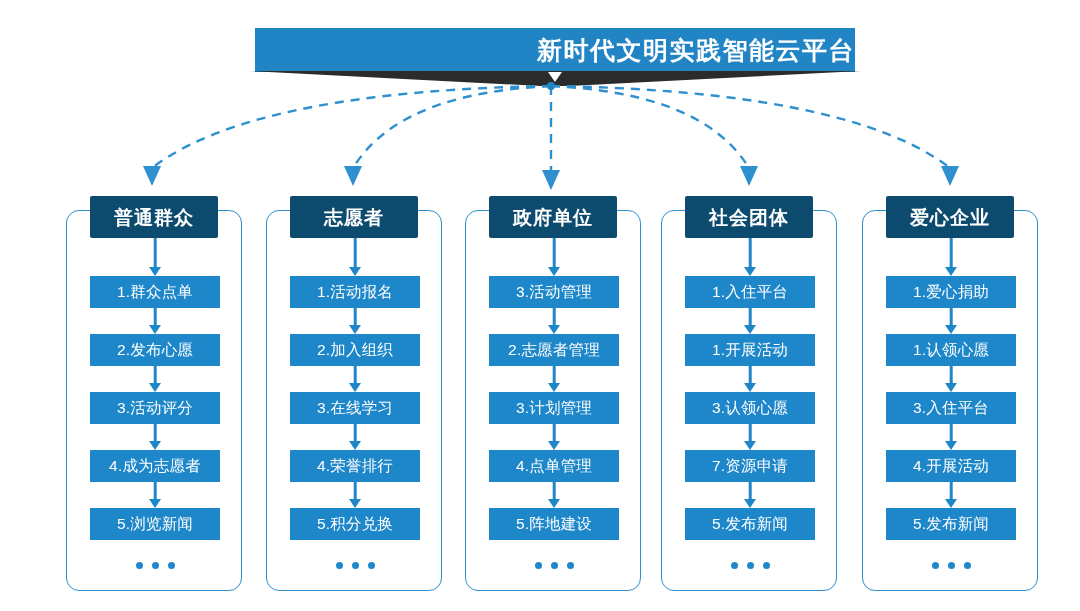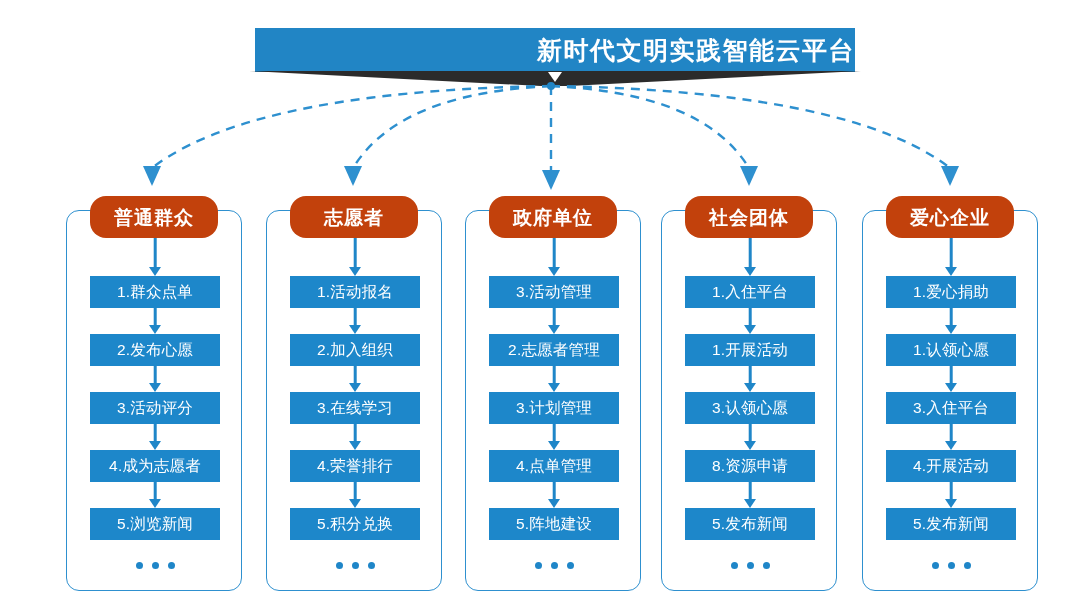--- a/index.html
+++ b/index.html
@@ -87,22 +87,22 @@
     border-radius: 13px;
     background: #ffffff;
   }
   .col-header {
     position: absolute;
     left: 50%;
     transform: translateX(-50%);
     top: 0;
     width: 128px;
     height: 42px;
-    background: #c2410c;
-    border-radius: 16px;
+    background: #0c4a6e;
+    border-radius: 2px;
     display: flex;
     align-items: center;
     justify-content: center;
     z-index: 3;
   }
   .col-header-label {
     color: #ffffff;
     font-size: 19px;
     font-weight: bold;
     letter-spacing: 1px;
@@ -329,21 +329,21 @@
       <div class="conn"></div>
       <div class="step">
           <span class="step-label">1.开展活动</span>
         </div>
       <div class="conn"></div>
       <div class="step">
           <span class="step-label">3.认领心愿</span>
         </div>
       <div class="conn"></div>
       <div class="step">
-          <span class="step-label">8.资源申请</span>
+          <span class="step-label">7.资源申请</span>
         </div>
       <div class="conn"></div>
       <div class="step">
           <span class="step-label">5.发布新闻</span>
         </div>
       <div class="ellipsis">
           <span></span>
           <span></span>
           <span></span>
         </div>

